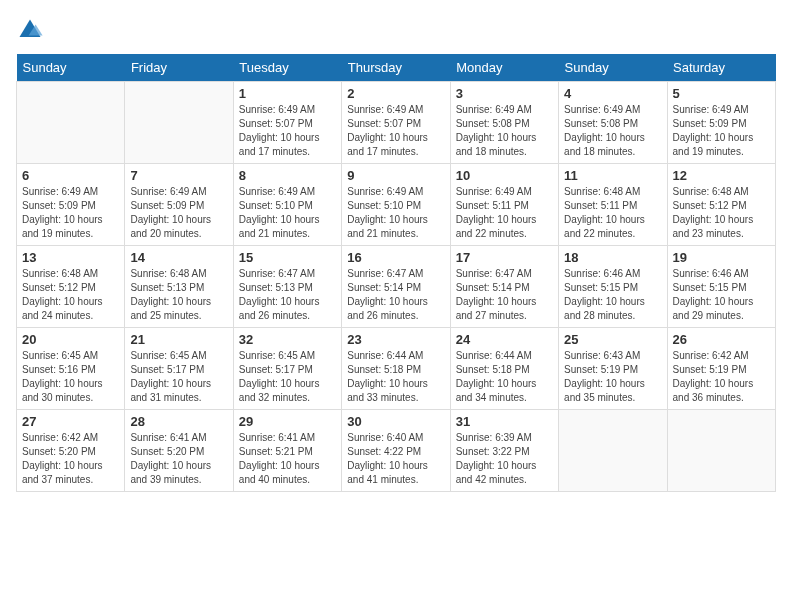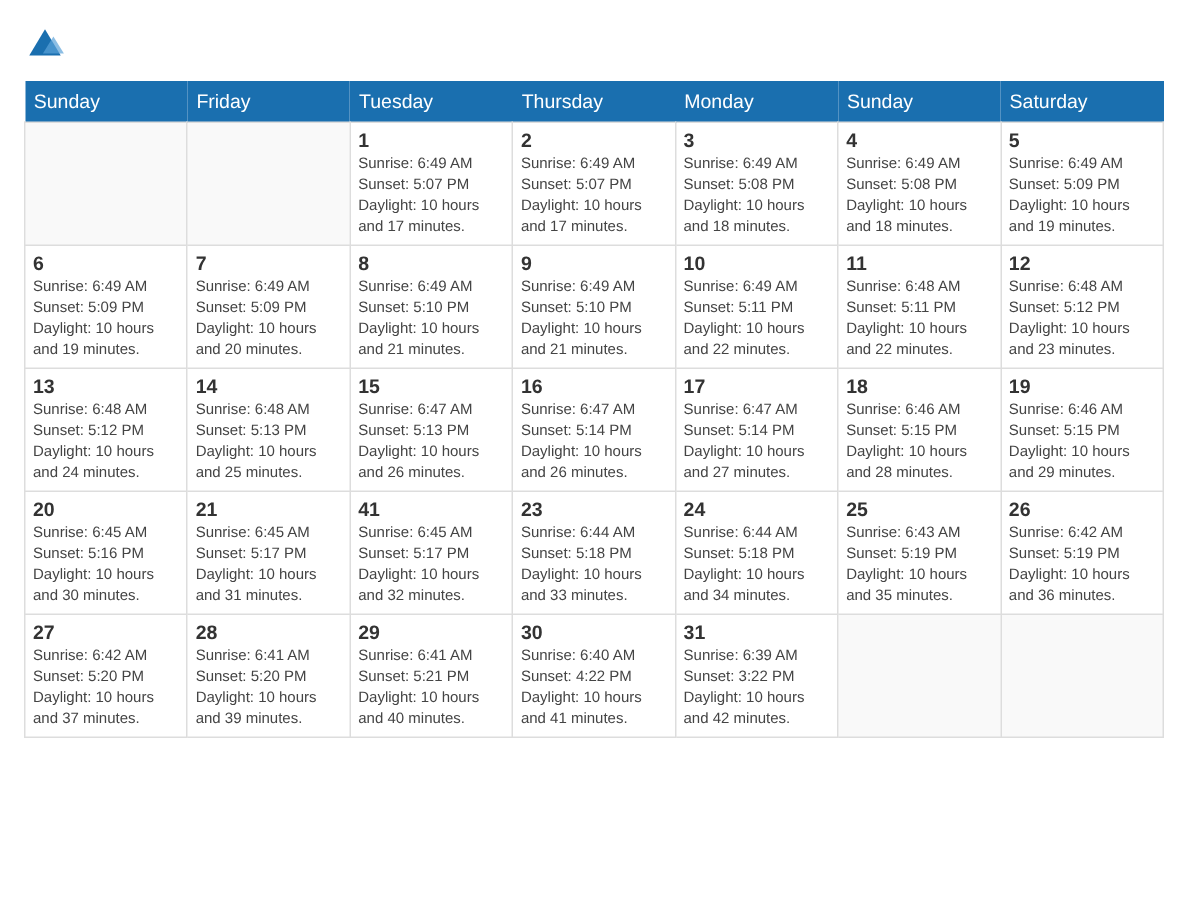--- a/index.html
+++ b/index.html
@@ -255,21 +255,21 @@
 Sunset: 5:16 PM
 Daylight: 10 hours and 30 minutes.</div>
         </td>
         <td>
           <span class="day-number">21</span>
           <div class="day-info" style="white-space: pre-line;">Sunrise: 6:45 AM
 Sunset: 5:17 PM
 Daylight: 10 hours and 31 minutes.</div>
         </td>
         <td>
-          <span class="day-number">41</span>
+          <span class="day-number">32</span>
           <div class="day-info" style="white-space: pre-line;">Sunrise: 6:45 AM
 Sunset: 5:17 PM
 Daylight: 10 hours and 32 minutes.</div>
         </td>
         <td>
           <span class="day-number">23</span>
           <div class="day-info" style="white-space: pre-line;">Sunrise: 6:44 AM
 Sunset: 5:18 PM
 Daylight: 10 hours and 33 minutes.</div>
         </td>

